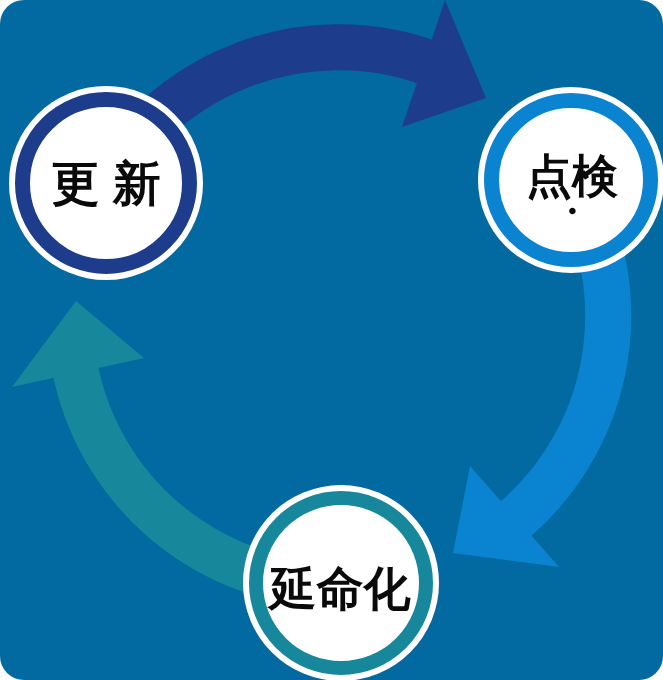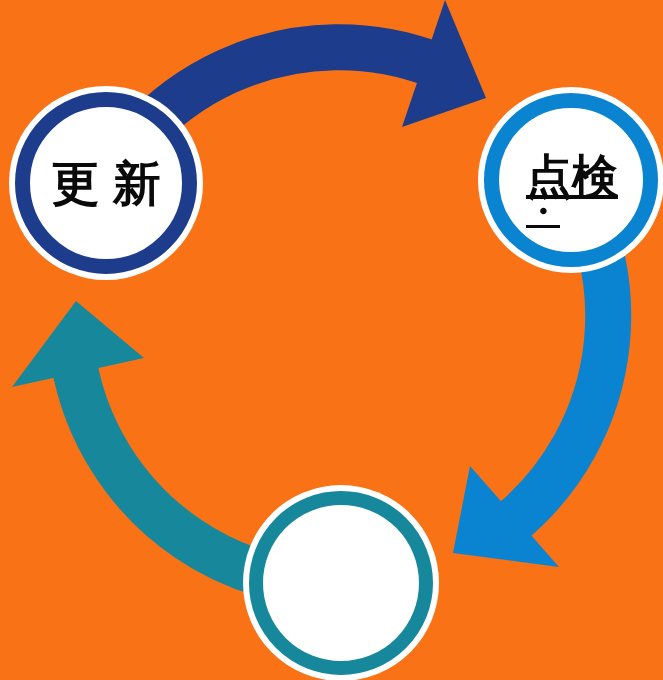--- a/index.html
+++ b/index.html
@@ -4,23 +4,24 @@
 <style>
   html, body {
     margin: 0;
     padding: 0;
     background: #ffffff;
   }
   #diagram-root {
     position: relative;
     width: 663px;
     height: 680px;
-    background: #f97316;
+    background: #0369a1;
     overflow: hidden;
     font-family: "Liberation Sans", "DejaVu Sans", sans-serif;
+    border-radius: 24px;
   }
   #cycle-svg {
     position: absolute;
     left: 0;
     top: 0;
     display: block;
   }
   .node-label {
     position: absolute;
     transform: translate(-50%, -50%);
@@ -33,22 +34,21 @@
   #label-update {
     left: 106px;
     top: 184px;
     font-size: 48px;
   }
   #label-inspection {
     left: 572px;
     top: 187px;
     display: flex;
     flex-direction: column;
-    align-items: flex-start;
-    text-decoration: underline;
+    align-items: center;
   }
   #label-inspection .main-line {
     font-size: 46px;
     line-height: 48px;
   }
   #label-inspection .dot-line {
     font-size: 34px;
     line-height: 22px;
   }
   #label-life {
@@ -95,14 +95,15 @@
     </g>
   </svg>
 
   <div id="label-update" class="node-label">更 新</div>
 
   <div id="label-inspection" class="node-label">
     <span class="main-line">点検</span>
     <span class="dot-line">・</span>
   </div>
 
+  <div id="label-life" class="node-label">延命化</div>
 
 </div>
 
 </body></html>

